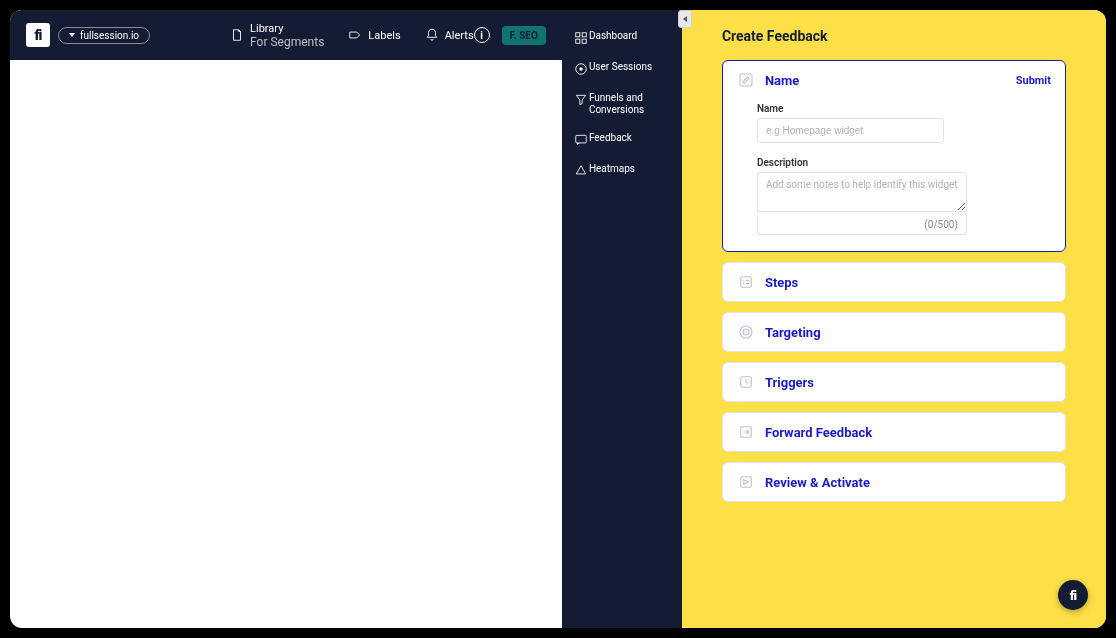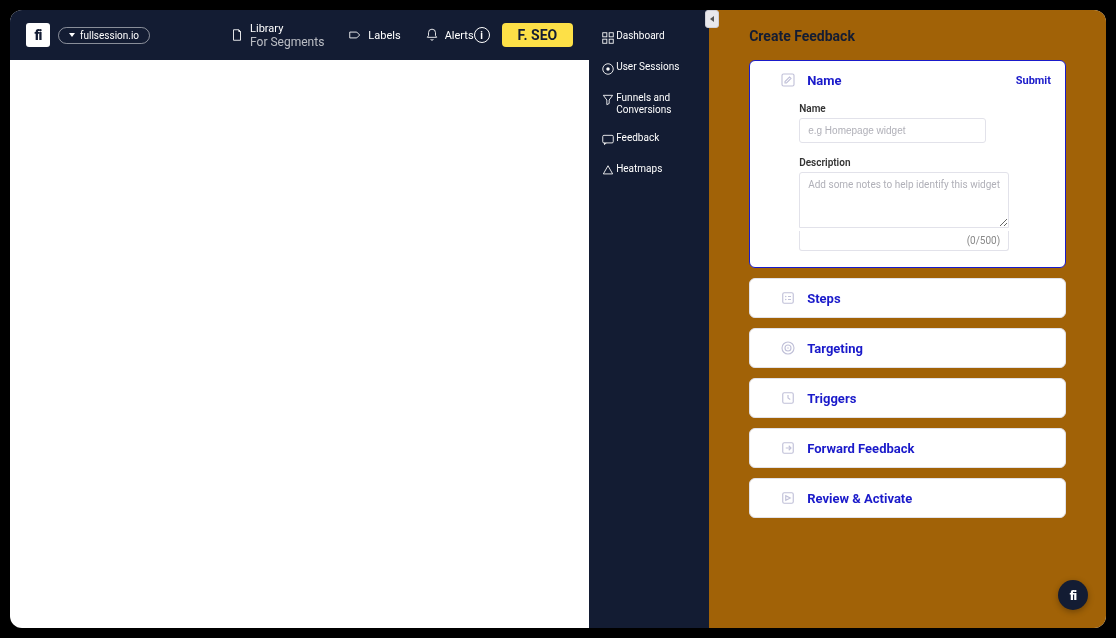--- a/index.html
+++ b/index.html
@@ -10,44 +10,44 @@
   .logo { display: flex; align-items: center; margin-right: 8px; }
   .logo-mark { width: 24px; height: 24px; background: #fff; color: #131c33; border-radius: 3px; display: flex; align-items: center; justify-content: center; font-weight: 900; font-size: 14px; letter-spacing: -1px; }
   .site-pill { display: flex; align-items: center; border: 1px solid rgba(255,255,255,0.5); border-radius: 12px; padding: 2px 10px; font-size: 10px; gap: 5px; cursor: pointer; }
   .chevron-down { width: 0; height: 0; border-left: 3px solid transparent; border-right: 3px solid transparent; border-top: 4px solid #fff; }
   .topnav { display: flex; gap: 24px; margin-left: 80px; }
   .topnav-item { display: flex; align-items: center; gap: 6px; font-size: 11px; cursor: pointer; }
   .topnav-item .sub { font-size: 12px; opacity: 0.7; display: block; }
   .topnav-icon { width: 14px; height: 14px; stroke: #fff; fill: none; stroke-width: 1.5; }
   .topbar-spacer { flex: 1; }
   .info-icon { width: 16px; height: 16px; border: 1.5px solid #fff; border-radius: 50%; display: flex; align-items: center; justify-content: center; font-size: 10px; font-weight: bold; cursor: pointer; margin-right: 12px; }
-  .user-chip { background: #fde047; color: #131c33; border-radius: 4px; padding: 4px 16px; font-size: 14px; font-weight: 700; cursor: pointer; }
+  .user-chip { background: #0f766e; color: #131c33; border-radius: 4px; padding: 4px 8px; font-size: 10px; font-weight: 700; cursor: pointer; }
   
   .body { flex: 1; display: flex; position: relative; min-height: 0; }
   .sidebar { width: 120px; background: #131c33; color: #fff; padding-top: 12px; position: relative; }
   .sidebar-item { display: flex; align-items: flex-start; gap: 1px; padding: 8px 12px; font-size: 10px; cursor: pointer; }
   .sidebar-item svg { width: 14px; height: 14px; stroke: #fff; fill: none; stroke-width: 1.5; flex-shrink: 0; margin-top: 1px; }
   .sidebar-item span { line-height: 1.2; }
   .collapse-handle { position: absolute; top: 0px; right: -10px; width: 14px; height: 18px; background: #e8e8ec; border: 1px solid #d0d0d8; border-radius: 3px; display: flex; align-items: center; justify-content: center; cursor: pointer; z-index: 2; }
   .collapse-handle::before { content: ""; width: 0; height: 0; border-top: 3px solid transparent; border-bottom: 3px solid transparent; border-right: 4px solid #555; }
   
-  .main { flex: 1; padding: 18px 40px; overflow-y: auto; background: #a16207; }
+  .main { flex: 1; padding: 18px 40px; overflow-y: auto; background: #fde047; }
   .page-title { font-size: 14px; font-weight: 700; color: #131c33; margin-bottom: 16px; }
-  .panel { border: 1px solid #e2e2ea; border-radius: 6px; margin-bottom: 10px; background: #fff; padding-left: 15px; }
+  .panel { border: 1px solid #e2e2ea; border-radius: 6px; margin-bottom: 10px; background: #fff; }
   .panel.active { border-color: #1a1aca; }
   .panel-header { display: flex; align-items: center; padding: 10px 14px; gap: 10px; cursor: pointer; }
   .panel-icon { width: 18px; height: 18px; stroke: #c0c0d8; fill: none; stroke-width: 1.5; flex-shrink: 0; }
   .panel-title { font-size: 13px; font-weight: 700; color: #1a1aca; flex: 1; }
   .panel-action { font-size: 11px; font-weight: 700; color: #1a1aca; cursor: pointer; }
   .panel-body { padding: 4px 34px 16px 34px; }
   .form-label { font-size: 10px; font-weight: 600; color: #333; margin-bottom: 4px; display: block; }
   .text-input { width: 187px; border: 1px solid #e2e2ea; border-radius: 3px; padding: 6px 8px; font-size: 10px; color: #333; outline: none; }
   .text-input::placeholder { color: #b0b0b8; }
   .textarea-wrap { margin-top: 14px; }
-  .textarea { width: 210px; height: 56px; border: 1px solid #e2e2ea; border-radius: 3px 3px 0 0; padding: 6px 8px; font-size: 10px; color: #333; resize: both; outline: none; font-family: inherit; }
+  .textarea { width: 210px; height: 40px; border: 1px solid #e2e2ea; border-radius: 3px 3px 0 0; padding: 6px 8px; font-size: 10px; color: #333; resize: both; outline: none; font-family: inherit; }
   .textarea::placeholder { color: #b0b0b8; }
   .char-count { width: 210px; border: 1px solid #e2e2ea; border-top: none; border-radius: 0 0 3px 3px; padding: 4px 8px; font-size: 10px; color: #888; text-align: right; }
   
   .float-badge { position: absolute; bottom: 18px; right: 18px; width: 30px; height: 30px; background: #131c33; border-radius: 50%; color: #fff; display: flex; align-items: center; justify-content: center; font-weight: 900; font-size: 13px; letter-spacing: -1px; cursor: pointer; box-shadow: 0 2px 6px rgba(0,0,0,0.3); }
 </style>
 </head>
 <body>
 
 <div class="frame">
 

